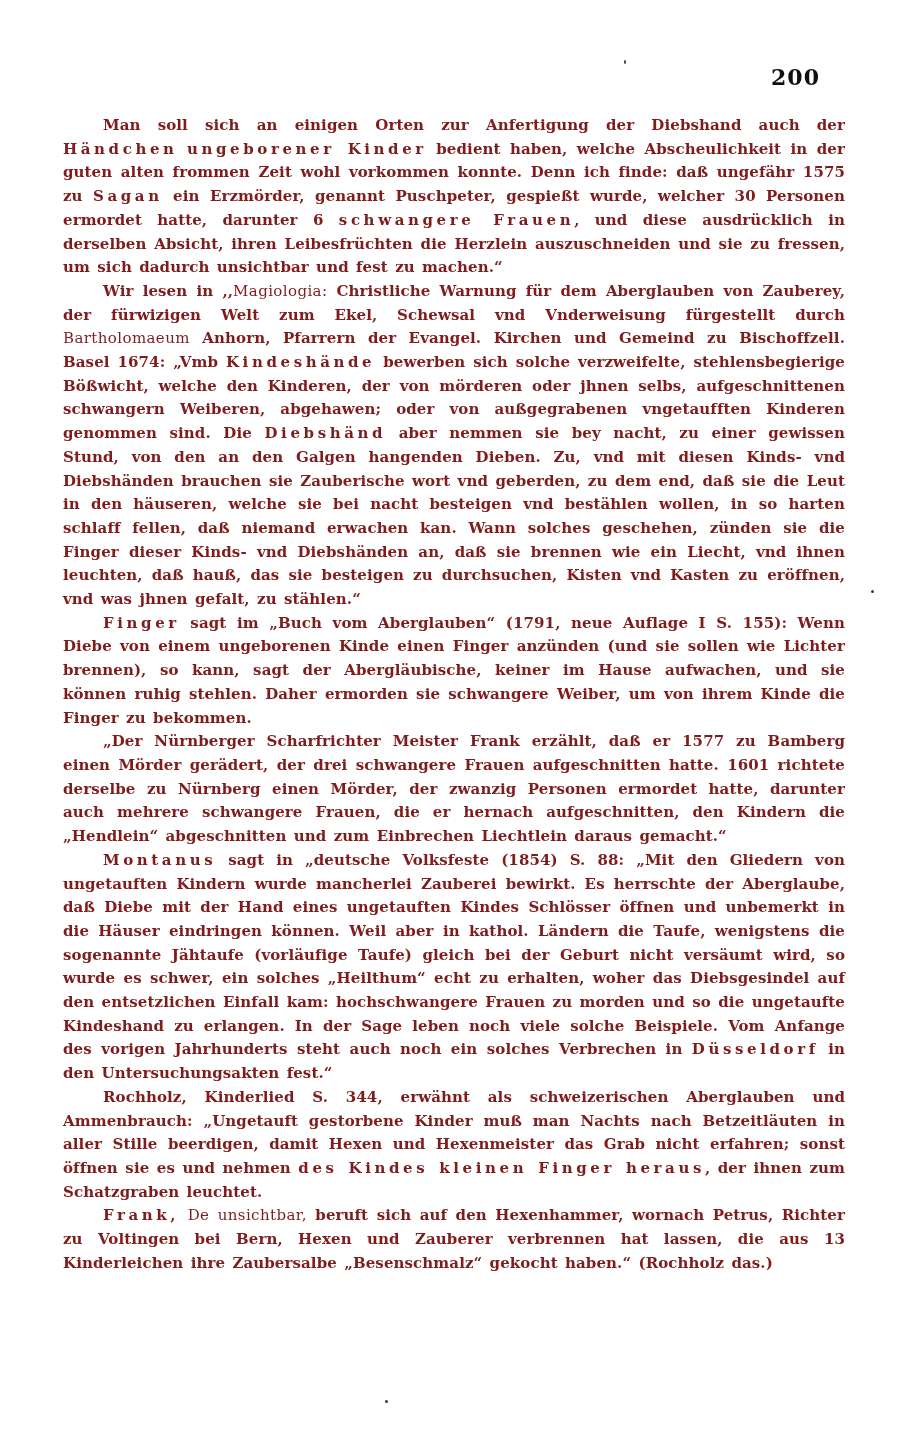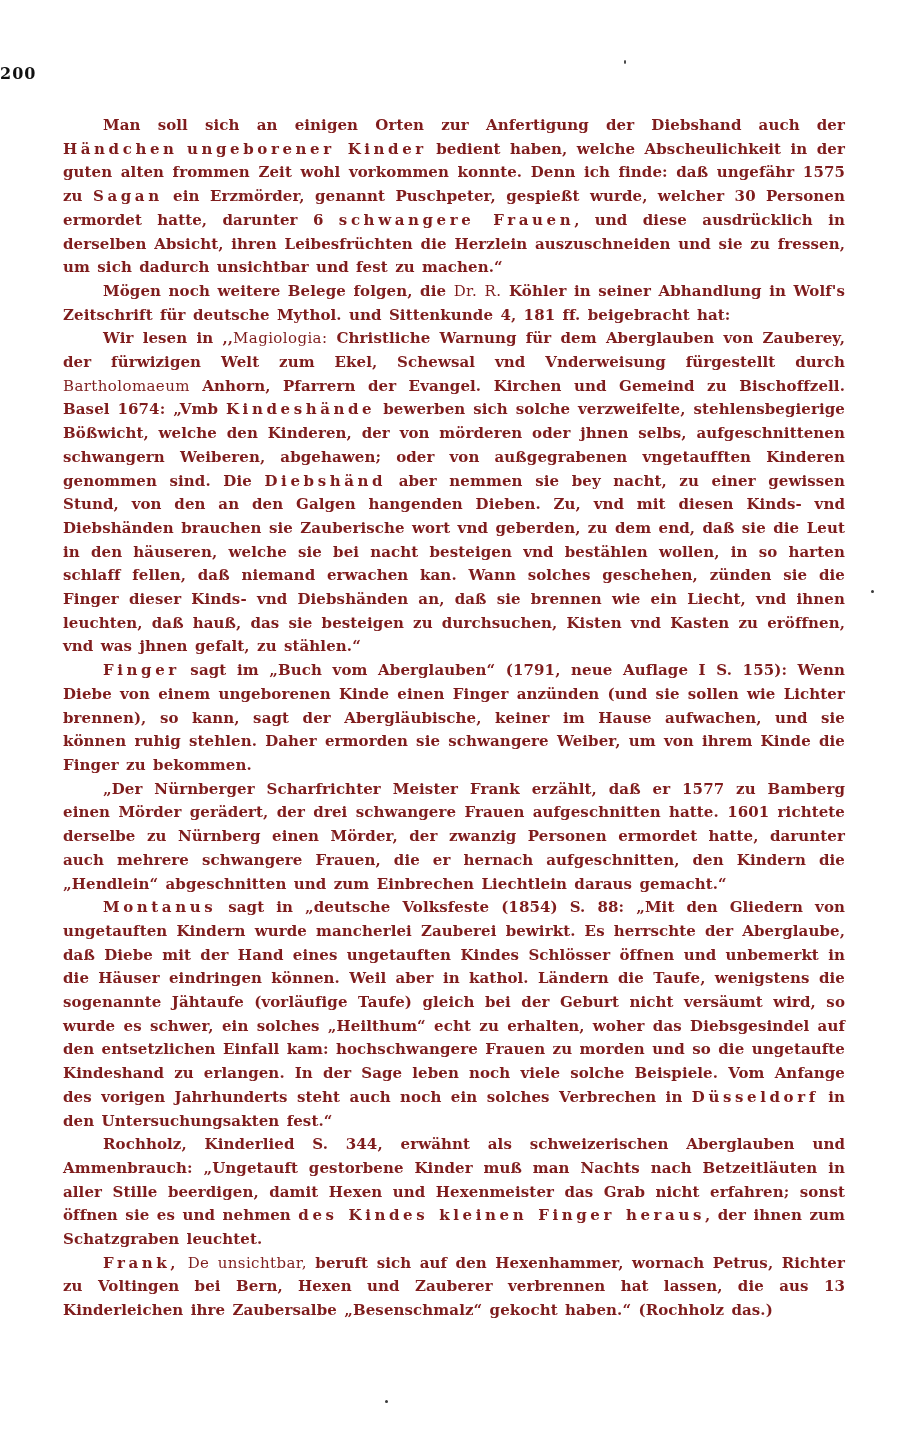--- a/index.html
+++ b/index.html
@@ -14,22 +14,22 @@
     background: #ffffff;
     overflow: hidden;
     font-family: "DejaVu Serif", "Liberation Serif", serif;
     color: #141414;
   }
   .pageno {
     position: absolute;
     top: 64px;
     left: 0;
     width: 820px;
-    text-align: left;
-    font-size: 16px;
+    text-align: right;
+    font-size: 22px;
     font-weight: 700;
     letter-spacing: 1px;
     color: #101010;
   }
   .text-block {
     position: absolute;
     top: 114px;
     left: 63px;
     width: 782px;
     font-size: 15px;
@@ -61,21 +61,20 @@
   .speck-3 { left: 624px; top: 60px;  width: 2px; height: 4px; }
 </style>
 </head>
 <body>
 
 <div class="page">
   <div class="pageno">200</div>
 
   <div class="text-block" id="text-block">
       <p><span>Man soll sich an einigen Orten zur Anfertigung der Diebshand auch der </span><span class="seg-sperr">Händchen</span><span> </span><span class="seg-sperr">ungeborener Kinder</span><span> bedient haben, welche Abscheulichkeit in der guten alten frommen Zeit wohl vorkommen konnte. Denn ich finde: daß ungefähr 1575 zu </span><span class="seg-sperr">Sagan</span><span> ein Erzmörder, genannt Puschpeter, gespießt wurde, welcher 30 Personen ermordet hatte, darunter 6 </span><span class="seg-sperr">schwangere Frauen</span><span>, und diese ausdrücklich in derselben Absicht, ihren Leibesfrüchten die Herzlein auszuschneiden und sie zu fressen, um sich dadurch unsichtbar und fest zu machen.“</span></p>
-      <p><span>Mögen noch weitere Belege folgen, die </span><span class="seg-antiqua">Dr. R.</span><span> Köhler in seiner Abhandlung in Wolf's Zeitschrift für deutsche Mythol. und Sittenkunde 4, 181 ff. beigebracht hat:</span></p>
       <p><span>Wir lesen in ,,</span><span class="seg-antiqua">Magiologia:</span><span> Christliche Warnung für dem Aberglauben von Zauberey, der fürwizigen Welt zum Ekel, Schewsal vnd Vnderweisung fürgestellt durch </span><span class="seg-antiqua">Bartholomaeum</span><span> Anhorn, Pfarrern der Evangel. Kirchen und Gemeind zu Bischoffzell. Basel 1674: „Vmb </span><span class="seg-sperr">Kindeshände</span><span> bewerben sich solche verzweifelte, stehlensbegierige Bößwicht, welche den Kinderen, der von mörderen oder jhnen selbs, aufgeschnittenen schwangern Weiberen, abgehawen; oder von außgegrabenen vngetaufften Kinderen genommen sind. Die </span><span class="seg-sperr">Diebshänd</span><span> aber nemmen sie bey nacht, zu einer gewissen Stund, von den an den Galgen hangenden Dieben. Zu, vnd mit diesen Kinds- vnd Diebshänden brauchen sie Zauberische wort vnd geberden, zu dem end, daß sie die Leut in den häuseren, welche sie bei nacht besteigen vnd bestählen wollen, in so harten schlaff fellen, daß niemand erwachen kan. Wann solches geschehen, zünden sie die Finger dieser Kinds- vnd Diebshänden an, daß sie brennen wie ein Liecht, vnd ihnen leuchten, daß hauß, das sie besteigen zu durchsuchen, Kisten vnd Kasten zu eröffnen, vnd was jhnen gefalt, zu stählen.“</span></p>
       <p><span class="seg-sperr">Finger</span><span> sagt im „Buch vom Aberglauben“ (1791, neue Auflage I S. 155): Wenn Diebe von einem ungeborenen Kinde einen Finger anzünden (und sie sollen wie Lichter brennen), so kann, sagt der Abergläubische, keiner im Hause aufwachen, und sie können ruhig stehlen. Daher ermorden sie schwangere Weiber, um von ihrem Kinde die Finger zu bekommen.</span></p>
       <p><span>„Der Nürnberger Scharfrichter Meister Frank erzählt, daß er 1577 zu Bamberg einen Mörder gerädert, der drei schwangere Frauen aufgeschnitten hatte. 1601 richtete derselbe zu Nürnberg einen Mörder, der zwanzig Personen ermordet hatte, darunter auch mehrere schwangere Frauen, die er hernach aufgeschnitten, den Kindern die „Hendlein“ abgeschnitten und zum Einbrechen Liechtlein daraus gemacht.“</span></p>
       <p><span class="seg-sperr">Montanus</span><span> sagt in „deutsche Volksfeste (1854) S. 88: „Mit den Gliedern von ungetauften Kindern wurde mancherlei Zauberei bewirkt. Es herrschte der Aberglaube, daß Diebe mit der Hand eines ungetauften Kindes Schlösser öffnen und unbemerkt in die Häuser eindringen können. Weil aber in kathol. Ländern die Taufe, wenigstens die sogenannte Jähtaufe (vorläufige Taufe) gleich bei der Geburt nicht versäumt wird, so wurde es schwer, ein solches „Heilthum“ echt zu erhalten, woher das Diebsgesindel auf den entsetzlichen Einfall kam: hochschwangere Frauen zu morden und so die ungetaufte Kindeshand zu erlangen. In der Sage leben noch viele solche Beispiele. Vom Anfange des vorigen Jahrhunderts steht auch noch ein solches Verbrechen in </span><span class="seg-sperr">Düsseldorf</span><span> in den Untersuchungsakten fest.“</span></p>
       <p><span>Rochholz, Kinderlied S. 344, erwähnt als schweizerischen Aberglauben und Ammenbrauch: „Ungetauft gestorbene Kinder muß man Nachts nach Betzeitläuten in aller Stille beerdigen, damit Hexen und Hexenmeister das Grab nicht erfahren; sonst öffnen sie es und nehmen </span><span class="seg-sperr">des Kindes kleinen Finger heraus</span><span>, der ihnen zum Schatzgraben leuchtet.</span></p>
       <p><span class="seg-sperr">Frank,</span><span> </span><span class="seg-antiqua">De unsichtbar,</span><span> beruft sich auf den Hexenhammer, wornach Petrus, Richter zu Voltingen bei Bern, Hexen und Zauberer verbrennen hat lassen, die aus 13 Kinderleichen ihre Zaubersalbe „Besenschmalz“ gekocht haben.“  (Rochholz das.)</span></p>
     </div>
 
   <div class="speck speck-1"></div>
   <div class="speck speck-2"></div>

